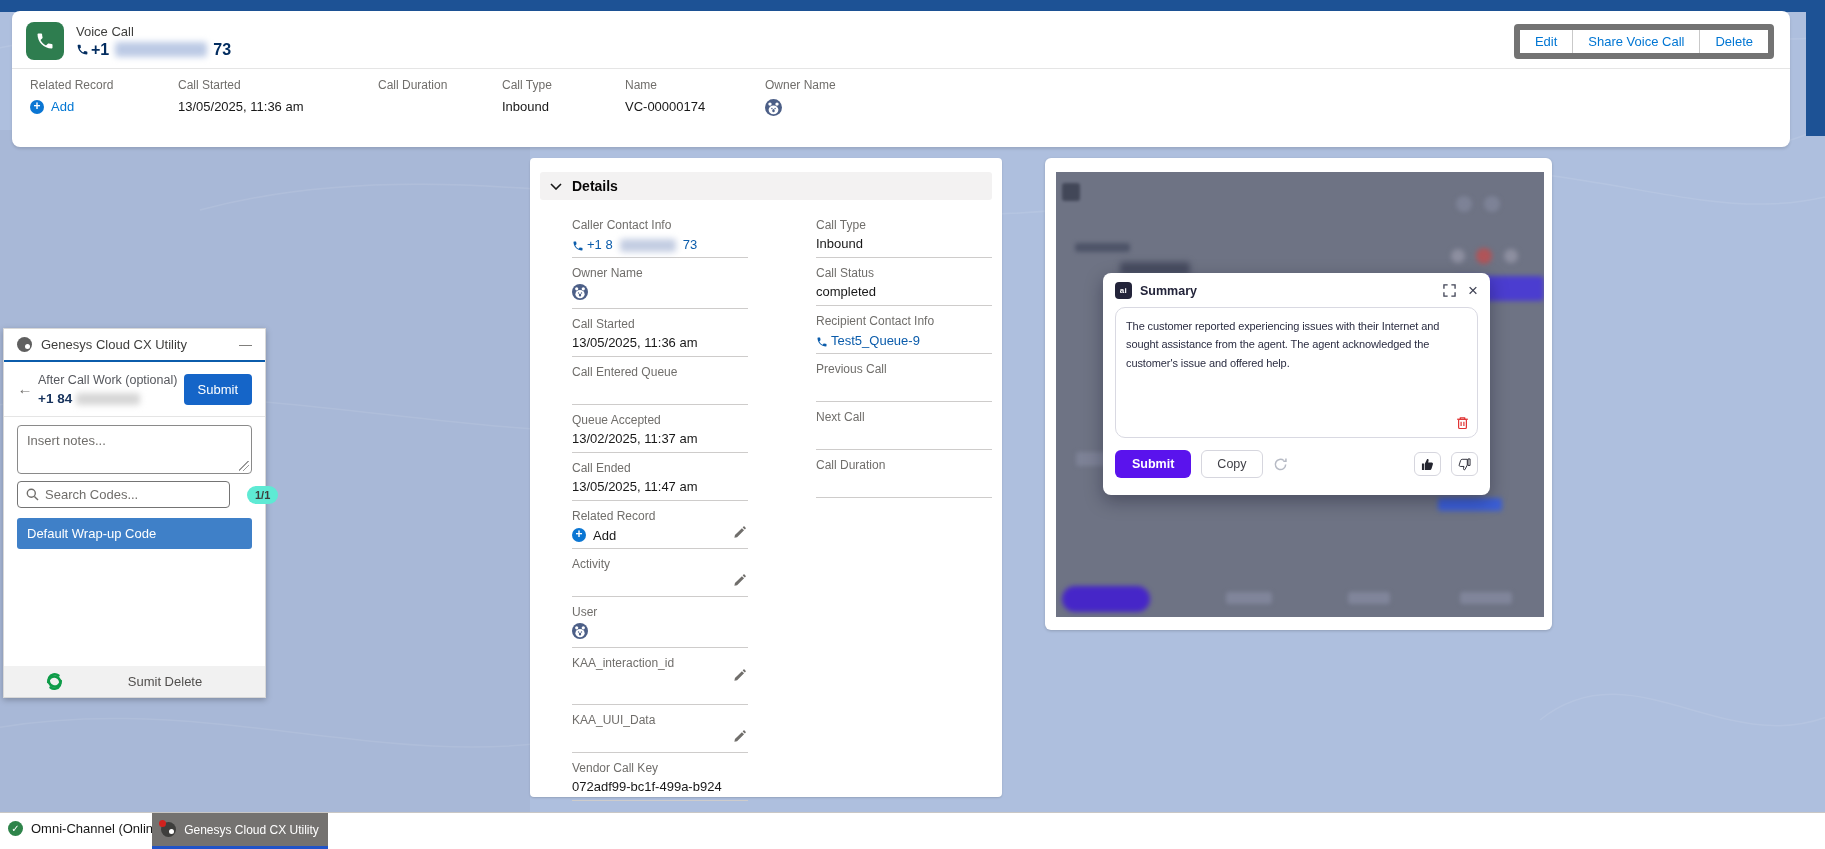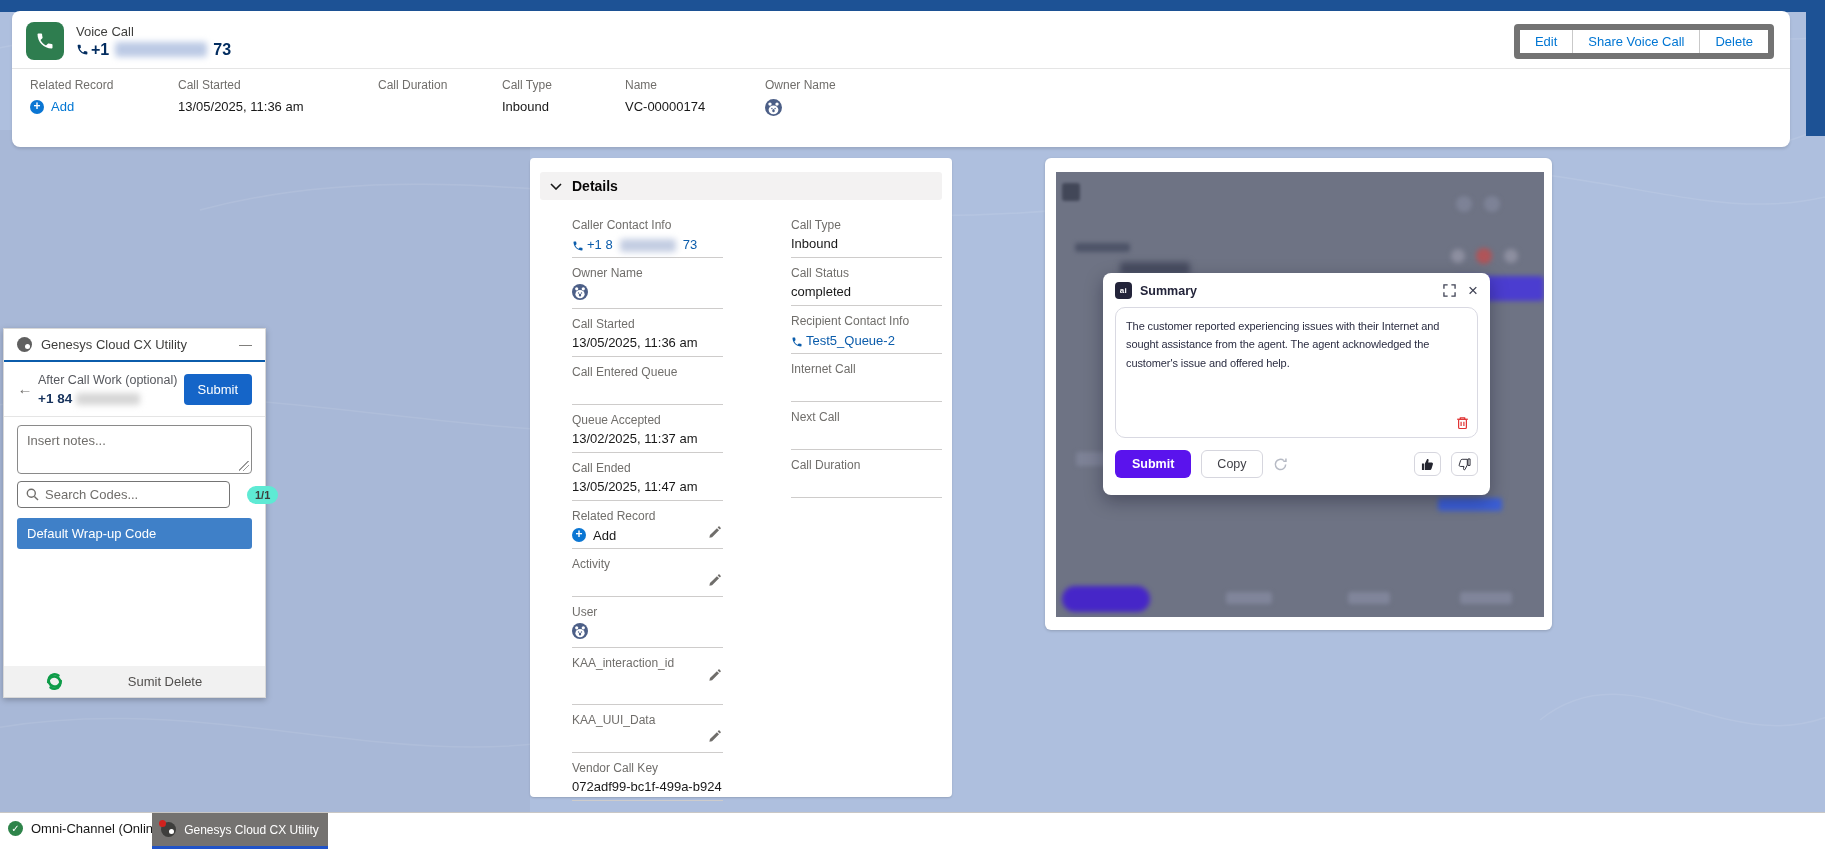--- a/index.html
+++ b/index.html
@@ -37,21 +37,21 @@
     text-align:center; display:inline-block; font-weight:bold; }
 
   .avatar { display:inline-block; line-height:0; cursor:pointer; }
 
   .blur-patch { display:inline-block; height:13px; border-radius:3px; background:#c7cfdd; filter:blur(3px); vertical-align:middle; margin:0 4px; }
   .bp-title { width:92px; height:15px; background:#bccae5; }
   .bp-caller { width:56px; background:#c3cde2; }
   .bp-acw { width:64px; height:12px; background:#d6d6d6; }
 
   
-  .details-card { position:absolute; left:530px; top:158px; width:422px; height:639px; background:#fff;
+  .details-card { position:absolute; left:530px; top:158px; width:472px; height:639px; background:#fff;
     border-radius:4px; box-shadow:0 1px 2px rgba(0,0,0,.15); z-index:2; }
   .details-header { margin:14px 10px 4px; height:28px; background:#f3f2f2; border-radius:3px; display:flex; align-items:center;
     gap:10px; padding:0 10px; font-size:14px; font-weight:700; color:#080707; cursor:pointer; }
   .details-grid { display:flex; gap:44px; padding:6px 10px 0 18px; }
   .dcol { flex:1; min-width:0; }
   .field { position:relative; border-bottom:1px solid #cecccb; padding:8px 0 5px; min-height:38px;margin-left:24px; }
   .f-label { font-size:12px; color:#706e6b; margin-bottom:4px; }
   .f-value { font-size:13px; color:#181818; min-height:16px; }
   .phone-link { display:flex; align-items:flex-end; gap:3px; color:#0b5cab; cursor:pointer; }
   .pencil { position:absolute; right:2px; bottom:9px; cursor:pointer; }
@@ -348,25 +348,25 @@
         <div class="field">
           <div class="f-label">Call Status</div>
           <div class="f-value">completed</div>
         </div>
         <div class="field">
           <div class="f-label">Recipient Contact Info</div>
           <div class="f-value phone-link">
             <svg width="12" height="12" viewBox="0 0 24 24">
                 <path fill="#0b5cab" d="M6.62 10.79c1.44 2.83 3.76 5.14 6.59 6.59l2.2-2.2c.27-.27.67-.36 1.02-.24 1.12.37 2.33.57 3.57.57.55 0 1 .45 1 1V20c0 .55-.45 1-1 1-9.39 0-17-7.61-17-17 0-.55.45-1 1-1h3.5c.55 0 1 .45 1 1 0 1.25.2 2.45.57 3.57.11.35.03.74-.24 1.02l-2.21 2.2z"></path>
               </svg>
-            <span>Test5_Queue-2</span>
+            <span>Test5_Queue-9</span>
           </div>
         </div>
         <div class="field">
-          <div class="f-label">Internet Call</div>
+          <div class="f-label">Previous Call</div>
           <div class="f-value"></div>
         </div>
         <div class="field">
           <div class="f-label">Next Call</div>
           <div class="f-value"></div>
         </div>
         <div class="field">
           <div class="f-label">Call Duration</div>
           <div class="f-value"></div>
         </div>

